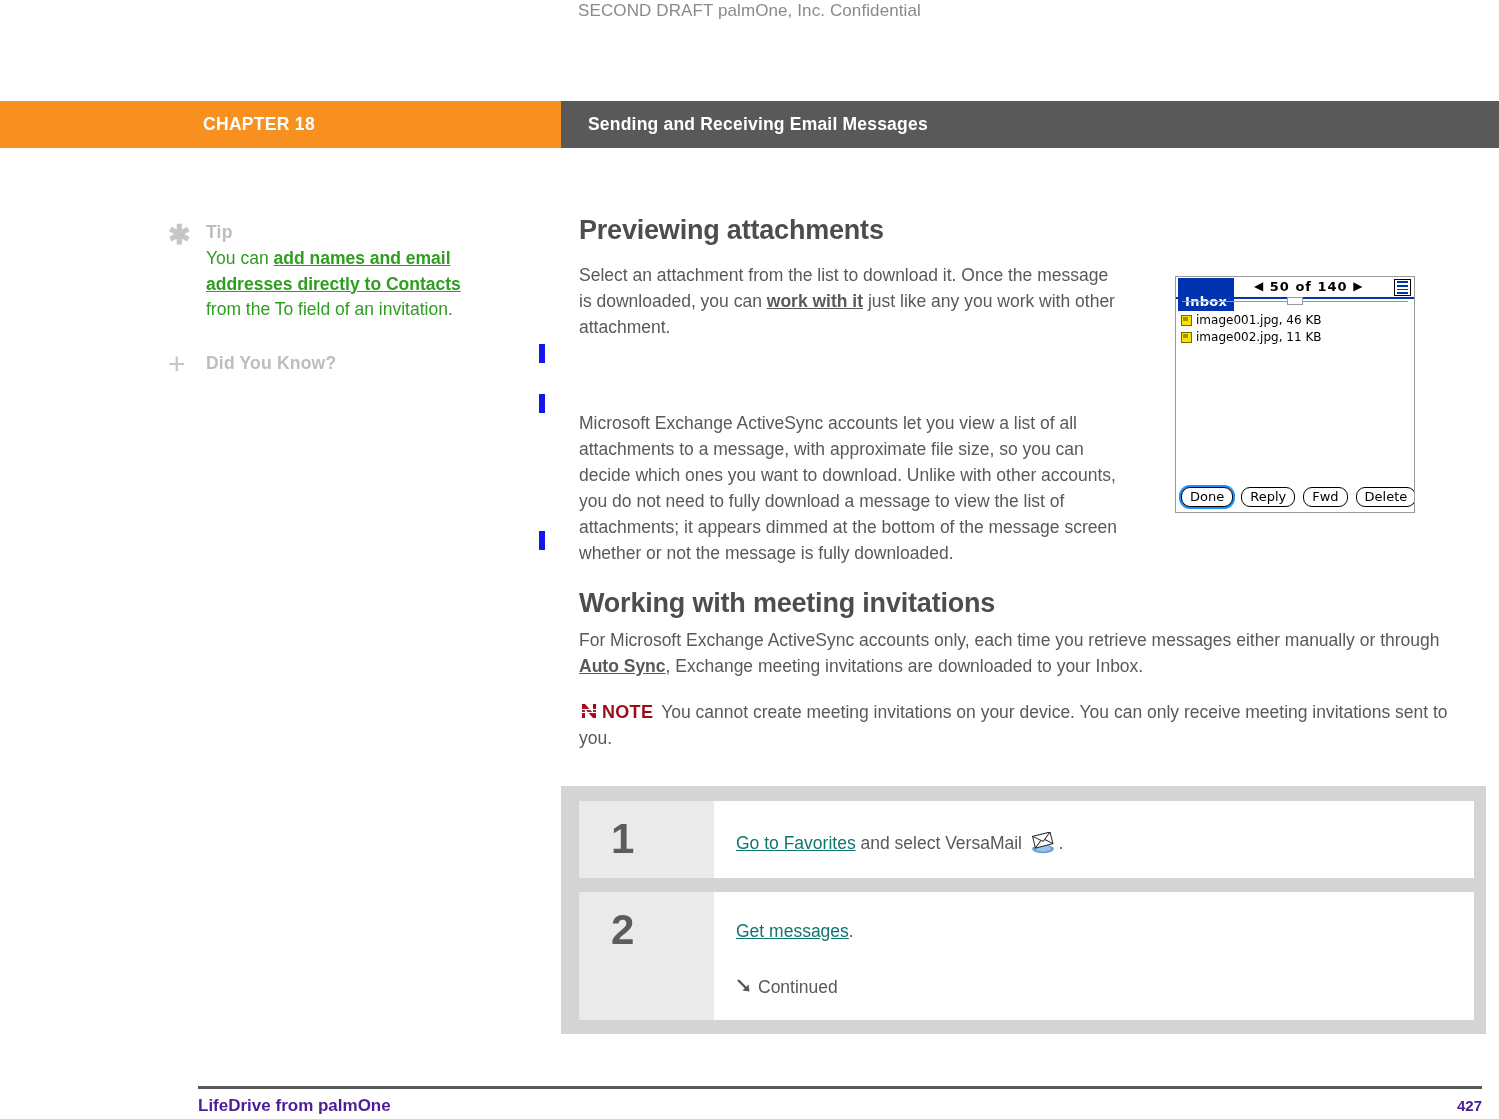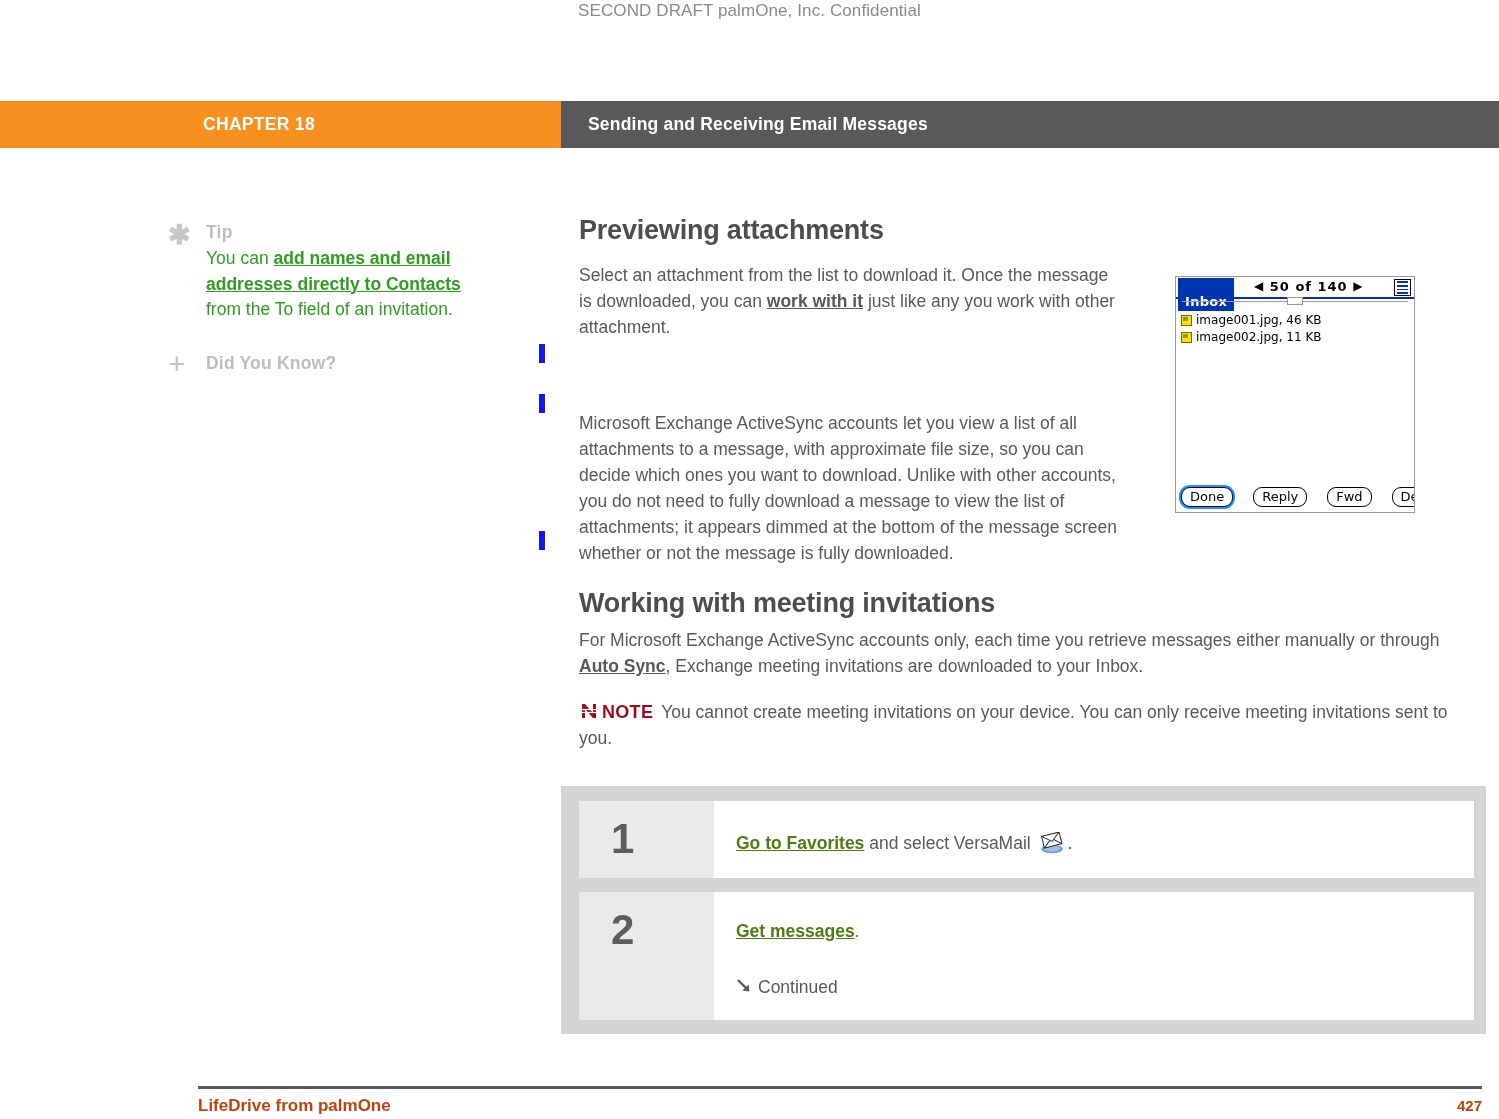--- a/index.html
+++ b/index.html
@@ -256,21 +256,21 @@
     position: relative;
     flex: none;
   }
   .att-icon::after {
     content: ""; position: absolute;
     left: 1px; top: 1px; width: 5px; height: 4px; background: #9a9a00;
   }
   .dev-buttons {
     position: absolute;
     left: 5px; bottom: 5px;
-    display: flex; gap: 20px;
+    display: flex; gap: 8px;
     align-items: center;
   }
   .dev-btn {
     border: 1.5px solid #000;
     border-radius: 9px;
     background: #fff;
     font-size: 13px;
     padding: 1px 8px 2px 8px;
     color: #000;
   }
@@ -303,21 +303,21 @@
   }
   .step-body {
     flex: 1;
     background: #ffffff;
     padding: 29px 0 22px 22px;
     font-size: 17.5px;
     color: #595959;
     line-height: 26px;
   }
   .step-body.tall { padding-top: 26px; padding-bottom: 20px; }
-  .step-body .lnk { font-weight: bold; text-decoration: underline; color: #4d7c0f; }
+  .step-body .lnk { font-weight: normal; text-decoration: underline; color: #0f766e; }
   .versamail-icon {
     display: inline-block;
     width: 26px; height: 22px;
     vertical-align: -5px;
     margin: 0 3px;
   }
   .continued {
     margin-top: 30px;
     color: #595959;
     font-size: 17.5px;
@@ -334,21 +334,21 @@
     position: absolute;
     left: 198px; top: 1086px;
     width: 1284px; height: 2.5px;
     background: #595959;
   }
   .footer {
     position: absolute;
     left: 198px; top: 1096px;
     width: 1284px;
     display: flex; justify-content: space-between; align-items: baseline;
-    color: #c2410c;
+    color: #4c1d95;
     font-size: 17px;
     font-weight: bold;
     text-align: center;
   }
   .footer .pageno { font-size: 15px; font-weight: bold; }
 </style>
 </head>
 <body>
 
 <div class="draft-header">SECOND DRAFT palmOne, Inc.  Confidential</div>

